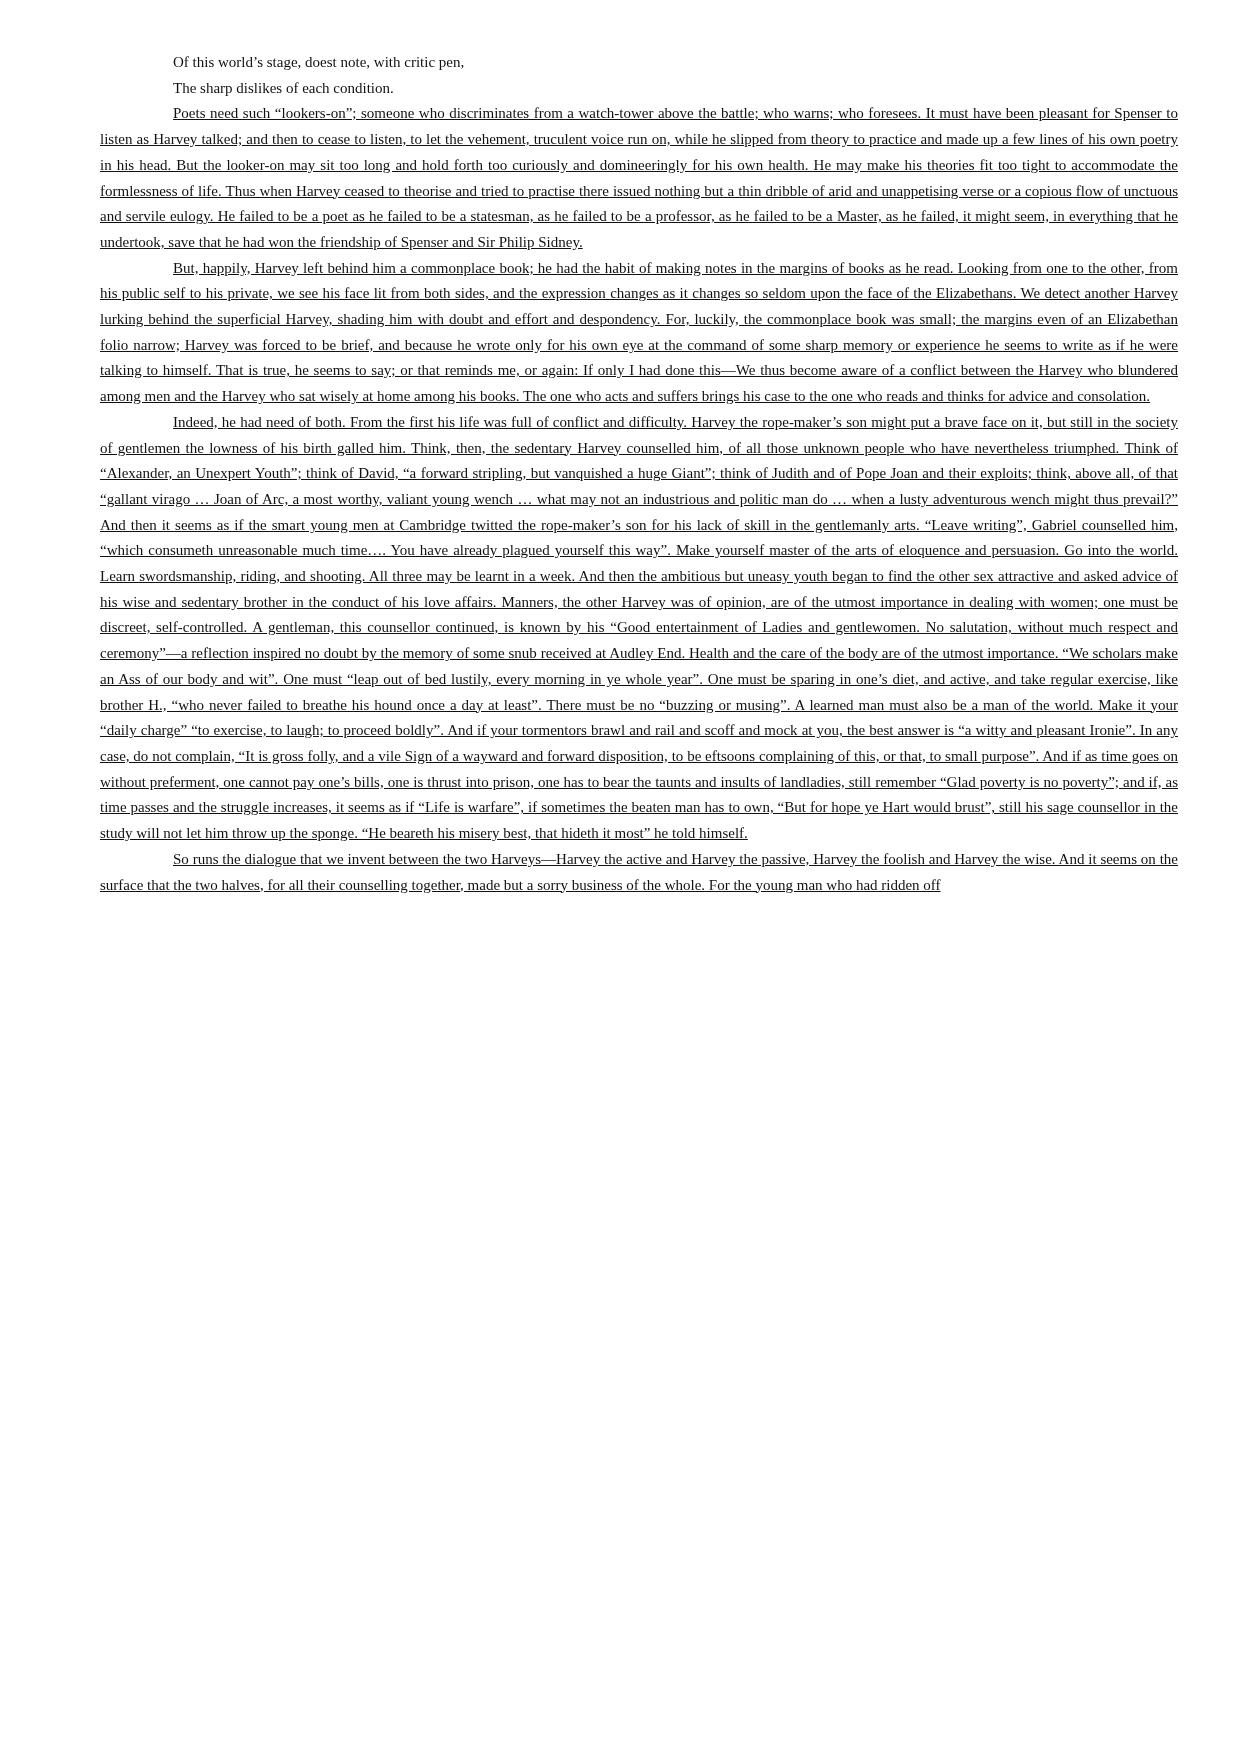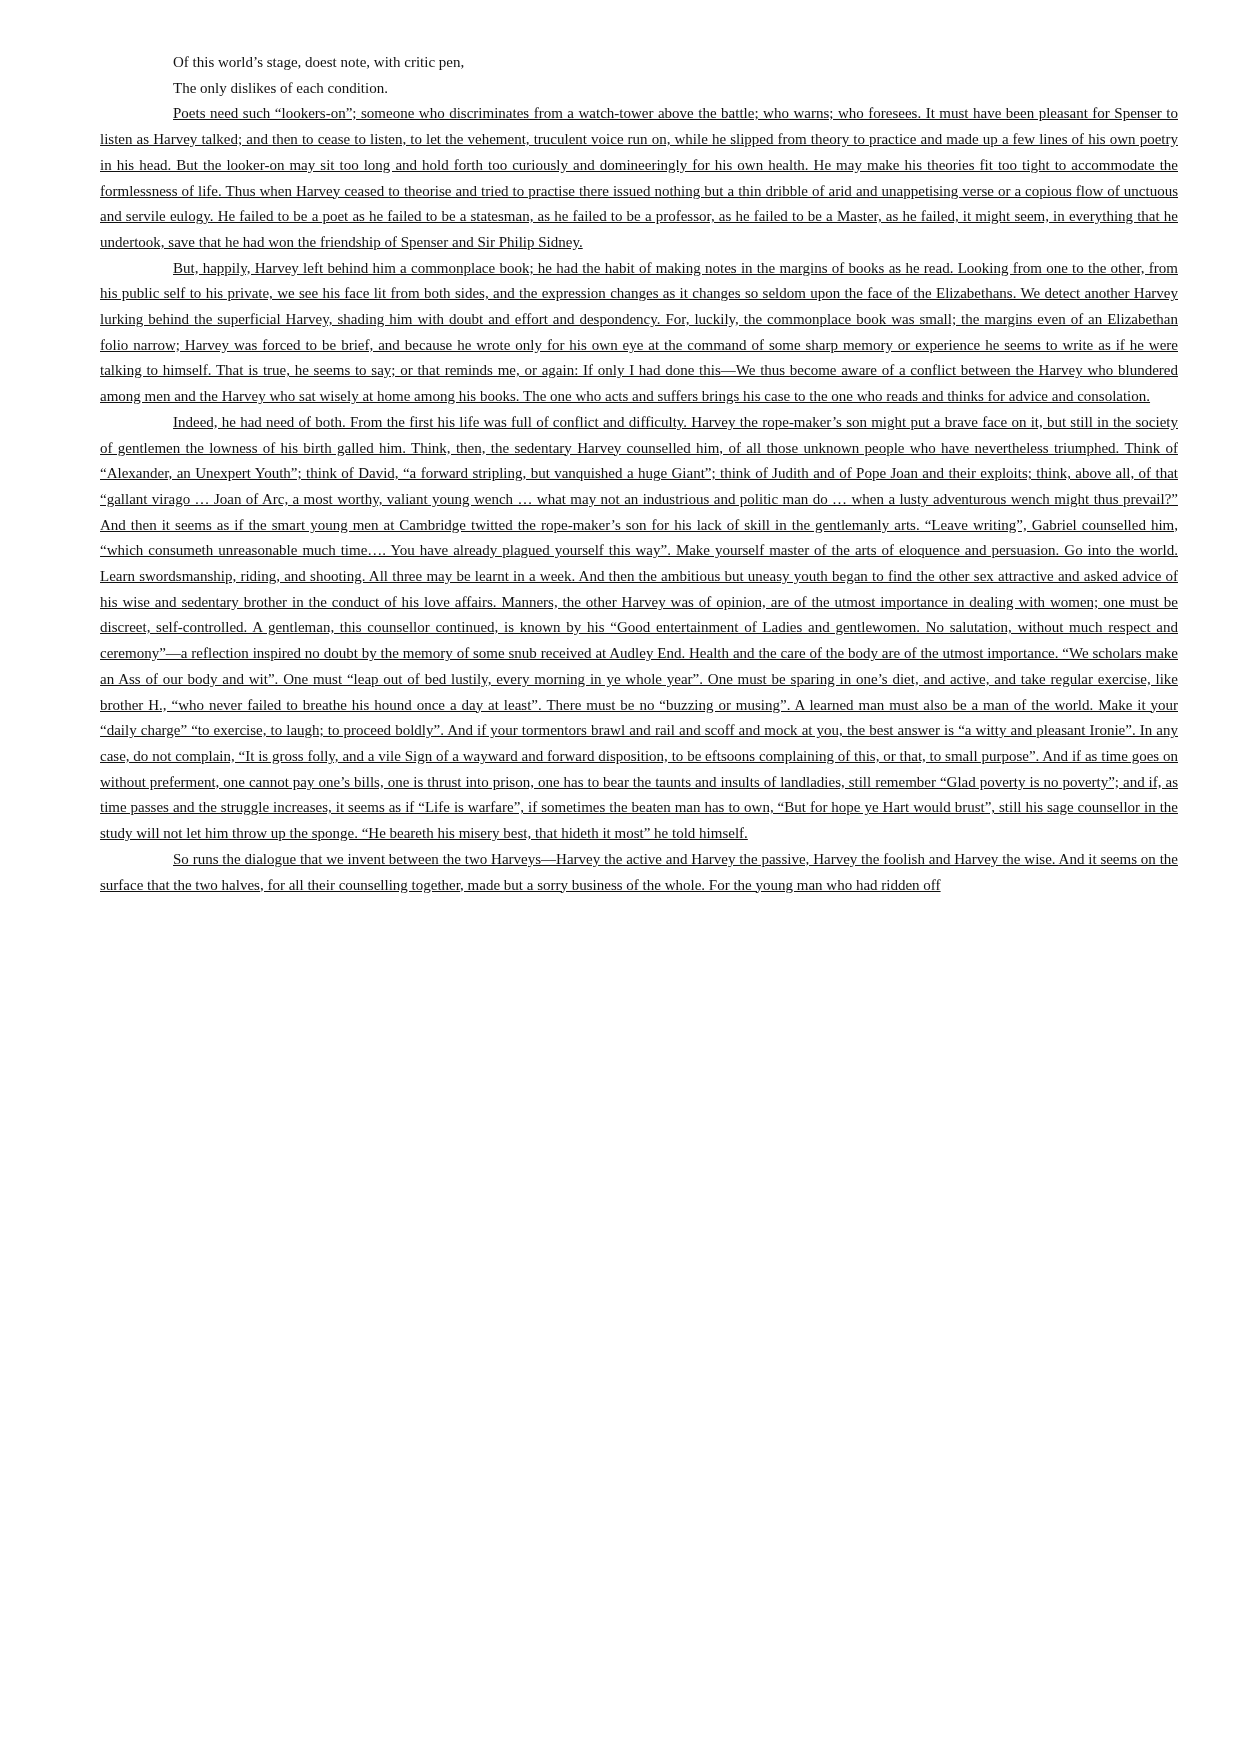--- a/index.html
+++ b/index.html
@@ -34,18 +34,18 @@
       text-indent: 73px;
       text-align: justify;
       text-decoration: underline;
     }
   </style>
 </head>
 <body>
 
 <div class="page">
   <p class="verse-line">Of this world’s stage, doest note, with critic pen,</p>
-  <p class="verse-line">The only dislikes of each condition.</p>
+  <p class="verse-line">The sharp dislikes of each condition.</p>
   <p class="para">Poets need such “lookers-on”; someone who discriminates from a watch-tower above the battle; who warns; who foresees. It must have been pleasant for Spenser to listen as Harvey talked; and then to cease to listen, to let the vehement, truculent voice run on, while he slipped from theory to practice and made up a few lines of his own poetry in his head. But the looker-on may sit too long and hold forth too curiously and domineeringly for his own health. He may make his theories fit too tight to accommodate the formlessness of life. Thus when Harvey ceased to theorise and tried to practise there issued nothing but a thin dribble of arid and unappetising verse or a copious flow of unctuous and servile eulogy. He failed to be a poet as he failed to be a statesman, as he failed to be a professor, as he failed to be a Master, as he failed, it might seem, in everything that he undertook, save that he had won the friendship of Spenser and Sir Philip Sidney.</p>
   <p class="para">But, happily, Harvey left behind him a commonplace book; he had the habit of making notes in the margins of books as he read. Looking from one to the other, from his public self to his private, we see his face lit from both sides, and the expression changes as it changes so seldom upon the face of the Elizabethans. We detect another Harvey lurking behind the superficial Harvey, shading him with doubt and effort and despondency. For, luckily, the commonplace book was small; the margins even of an Elizabethan folio narrow; Harvey was forced to be brief, and because he wrote only for his own eye at the command of some sharp memory or experience he seems to write as if he were talking to himself. That is true, he seems to say; or that reminds me, or again: If only I had done this—We thus become aware of a conflict between the Harvey who blundered among men and the Harvey who sat wisely at home among his books. The one who acts and suffers brings his case to the one who reads and thinks for advice and consolation.</p>
   <p class="para">Indeed, he had need of both. From the first his life was full of conflict and difficulty. Harvey the rope-maker’s son might put a brave face on it, but still in the society of gentlemen the lowness of his birth galled him. Think, then, the sedentary Harvey counselled him, of all those unknown people who have nevertheless triumphed. Think of “Alexander, an Unexpert Youth”; think of David, “a forward stripling, but vanquished a huge Giant”; think of Judith and of Pope Joan and their exploits; think, above all, of that “gallant virago … Joan of Arc, a most worthy, valiant young wench … what may not an industrious and politic man do … when a lusty adventurous wench might thus prevail?” And then it seems as if the smart young men at Cambridge twitted the rope-maker’s son for his lack of skill in the gentlemanly arts. “Leave writing”, Gabriel counselled him, “which consumeth unreasonable much time…. You have already plagued yourself this way”. Make yourself master of the arts of eloquence and persuasion. Go into the world. Learn swordsmanship, riding, and shooting. All three may be learnt in a week. And then the ambitious but uneasy youth began to find the other sex attractive and asked advice of his wise and sedentary brother in the conduct of his love affairs. Manners, the other Harvey was of opinion, are of the utmost importance in dealing with women; one must be discreet, self-controlled. A gentleman, this counsellor continued, is known by his “Good entertainment of Ladies and gentlewomen. No salutation, without much respect and ceremony”—a reflection inspired no doubt by the memory of some snub received at Audley End. Health and the care of the body are of the utmost importance. “We scholars make an Ass of our body and wit”. One must “leap out of bed lustily, every morning in ye whole year”. One must be sparing in one’s diet, and active, and take regular exercise, like brother H., “who never failed to breathe his hound once a day at least”. There must be no “buzzing or musing”. A learned man must also be a man of the world. Make it your “daily charge” “to exercise, to laugh; to proceed boldly”. And if your tormentors brawl and rail and scoff and mock at you, the best answer is “a witty and pleasant Ironie”. In any case, do not complain, “It is gross folly, and a vile Sign of a wayward and forward disposition, to be eftsoons complaining of this, or that, to small purpose”. And if as time goes on without preferment, one cannot pay one’s bills, one is thrust into prison, one has to bear the taunts and insults of landladies, still remember “Glad poverty is no poverty”; and if, as time passes and the struggle increases, it seems as if “Life is warfare”, if sometimes the beaten man has to own, “But for hope ye Hart would brust”, still his sage counsellor in the study will not let him throw up the sponge. “He beareth his misery best, that hideth it most” he told himself.</p>
   <p class="para">So runs the dialogue that we invent between the two Harveys—Harvey the active and Harvey the passive, Harvey the foolish and Harvey the wise. And it seems on the surface that the two halves, for all their counselling together, made but a sorry business of the whole. For the young man who had ridden off</p>
 </div>
 
 </body></html>

